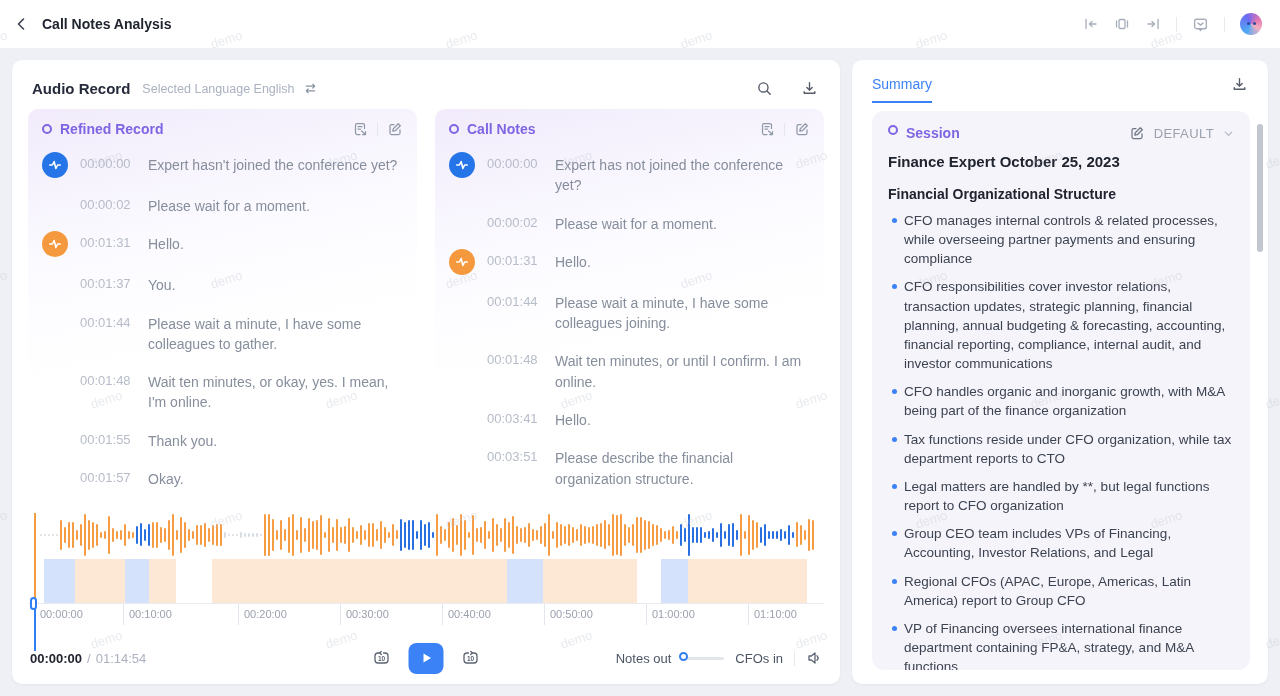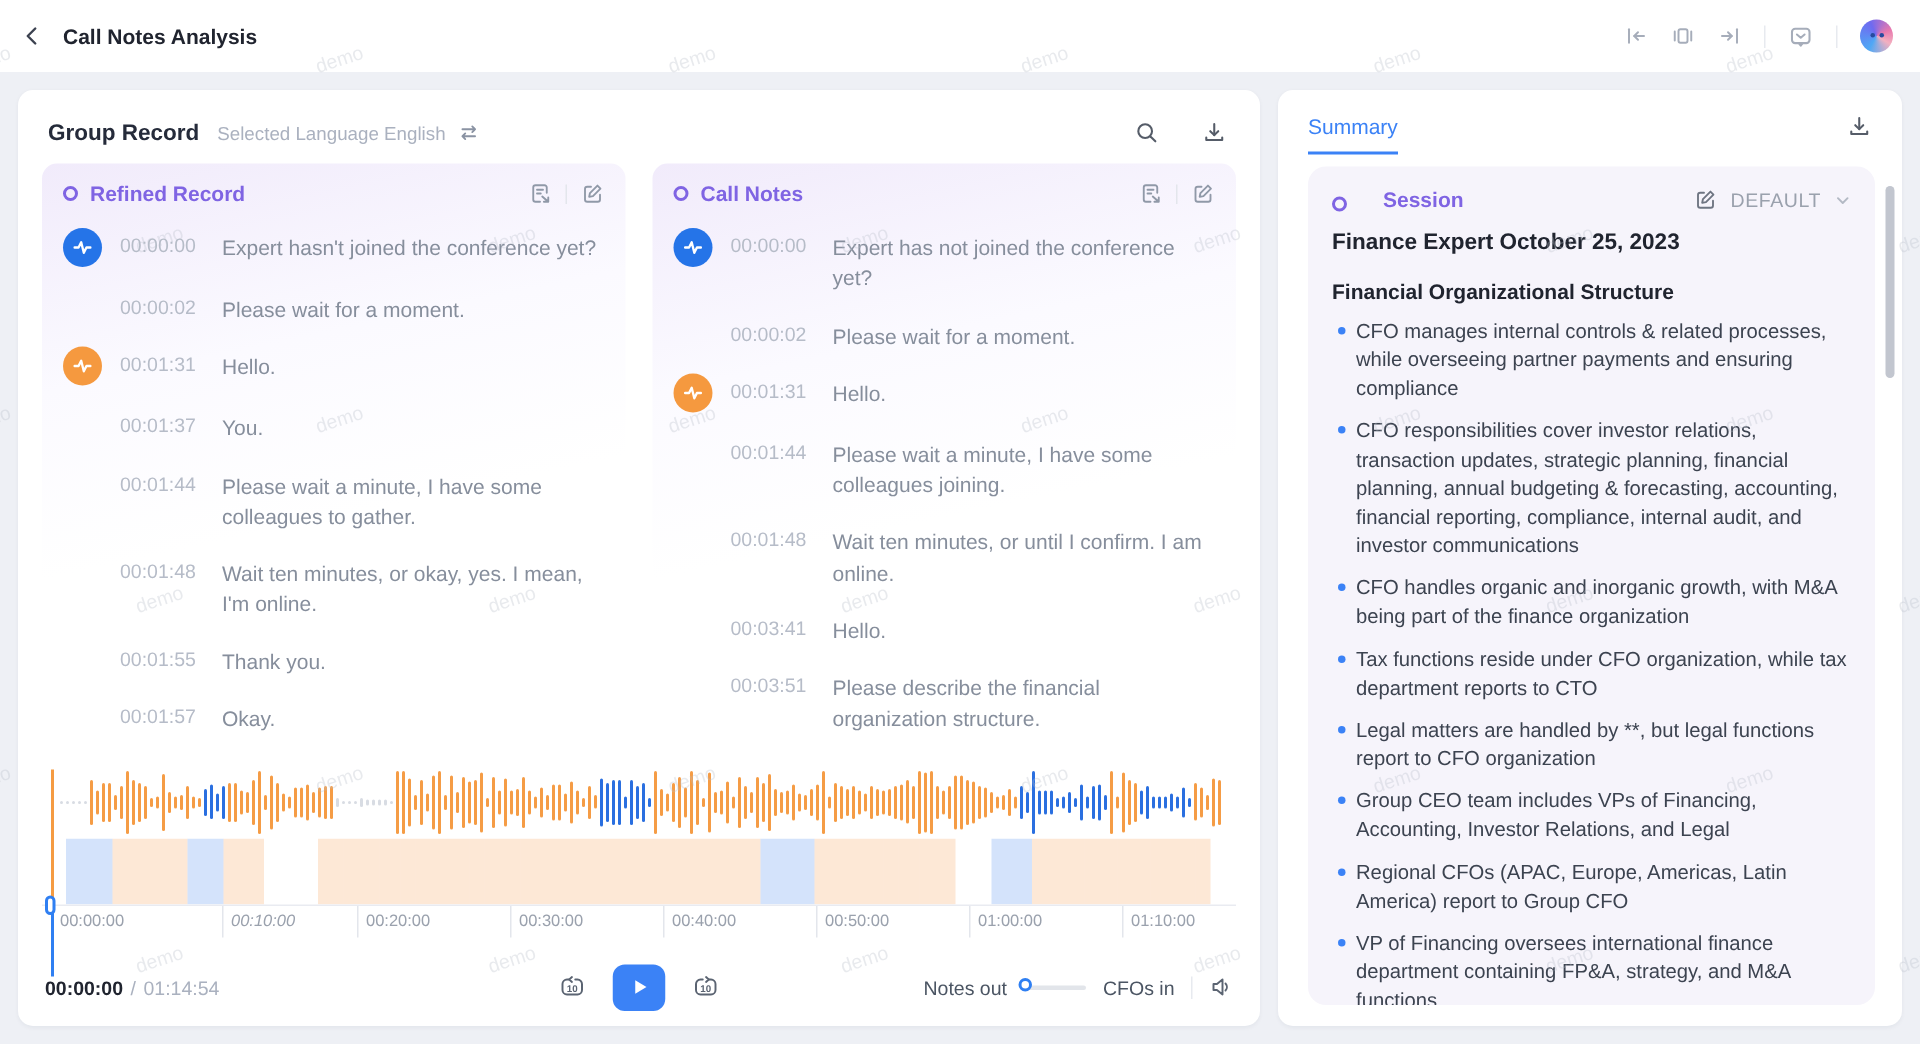--- a/index.html
+++ b/index.html
@@ -86,21 +86,21 @@
   .slider-knob { position:absolute; left:-3px; top:-5px; width:9px; height:9px; border:2.5px solid #2f7ff2;
                  background:#fff; border-radius:50%; cursor:grab; }
   .vol-icon { display:flex; color:#5b6472; cursor:pointer; }
 
   
   .sum-tabs { display:flex; align-items:flex-start; padding:16px 20px 0 20px; }
   .sum-tab { font-size:14px; color:#3b82f6; padding-bottom:9px; border-bottom:2px solid #3b82f6; cursor:pointer; }
   .sum-dl { margin-left:auto; color:#555c68; display:flex; cursor:pointer; }
   .sum-card { margin:8px 18px 14px 20px; background:#f6f4fb; border-radius:12px; padding:14px 16px;
               flex:1; overflow:hidden; position:relative; }
-  .session-row { display:flex; align-items:flex-end; gap:24px; }
+  .session-row { display:flex; align-items:flex-start; gap:8px; }
   .session-label { font-size:14px; font-weight:600; color:#7f64e3; }
   .session-right { margin-left:auto; display:flex; align-items:center; gap:9px; color:#6e7582; }
   .session-right .hicon { display:flex; cursor:pointer; }
   .default-label { font-size:13px; color:#9aa1ad; letter-spacing:.4px; cursor:pointer; }
   .chev-down { display:flex; color:#b3b9c4; }
   .sum-session-title { font-size:15px; font-weight:700; color:#20242f; margin-top:12px; }
   .sum-sec-head { font-size:14px; font-weight:700; color:#20242f; margin-top:16px; }
   .sum-ul { list-style:none; margin-top:3px; }
   .sum-li { position:relative; padding-left:16px; font-size:13.5px; color:#3c4350; line-height:1.42; margin-top:9px; }
   .sum-li::before { content:""; position:absolute; left:4px; top:7px; width:5px; height:5px;
@@ -159,21 +159,21 @@
     <span class="user-avatar">
         <span class="eyes"></span>
       </span>
   </div>
 </div>
 
 <div class="main">
 
   <div class="card left-card">
     <div class="audio-header">
-      <span class="audio-title">Group Record</span>
+      <span class="audio-title">Audio Record</span>
       <span class="lang-label">Selected Language English</span>
       <span class="swap-icon">
         <svg width="15" height="15" viewBox="0 0 16 16" fill="none" stroke="currentColor" stroke-width="1.3" stroke-linecap="round" stroke-linejoin="round">
             <path d="M3.5 5.5h9M10.5 3.5l2 2-2 2"></path>
             <path d="M12.5 10.5h-9M5.5 8.5l-2 2 2 2"></path>
           </svg>
       </span>
       <div class="audio-header-right">
         <span class="hicon">
           <svg width="17" height="17" viewBox="0 0 16 16" fill="none" stroke="currentColor" stroke-width="1.3" stroke-linecap="round">
@@ -581,21 +581,21 @@
           <div class="heat-seg" style="left: 584.889px; width: 24.0601px; background: rgba(246, 168, 96, 0.26);"></div>
           <div class="heat-seg" style="left: 633.047px; width: 26.6721px; background: rgba(148, 184, 246, 0.4);"></div>
           <div class="heat-seg" style="left: 659.719px; width: 34.8344px; background: rgba(246, 168, 96, 0.26);"></div>
           <div class="heat-seg" style="left: 694.553px; width: 22.3024px; background: rgba(246, 168, 96, 0.26);"></div>
           <div class="heat-seg" style="left: 716.855px; width: 22.3927px; background: rgba(246, 168, 96, 0.26);"></div>
           <div class="heat-seg" style="left: 739.248px; width: 29.6437px; background: rgba(246, 168, 96, 0.26);"></div>
           <div class="heat-seg" style="left: 768.892px; width: 10.3251px; background: rgba(246, 168, 96, 0.26);"></div>
         </div>
       <div class="timeline" id="timeline">
           <div class="tick" style="left: 6px;">00:00:00</div>
-          <div class="tick" style="left: 120px; font-style: italic;">00:10:00</div>
+          <div class="tick" style="left: 95px;">00:10:00</div>
           <div class="tick" style="left: 210px;">00:20:00</div>
           <div class="tick" style="left: 312px;">00:30:00</div>
           <div class="tick" style="left: 414px;">00:40:00</div>
           <div class="tick" style="left: 516px;">00:50:00</div>
           <div class="tick" style="left: 618px;">01:00:00</div>
           <div class="tick" style="left: 720px;">01:10:00</div>
         </div>
       <div class="playhead-top"></div>
       <div class="playhead-bottom"></div>
       <div class="playhead-handle"></div>

